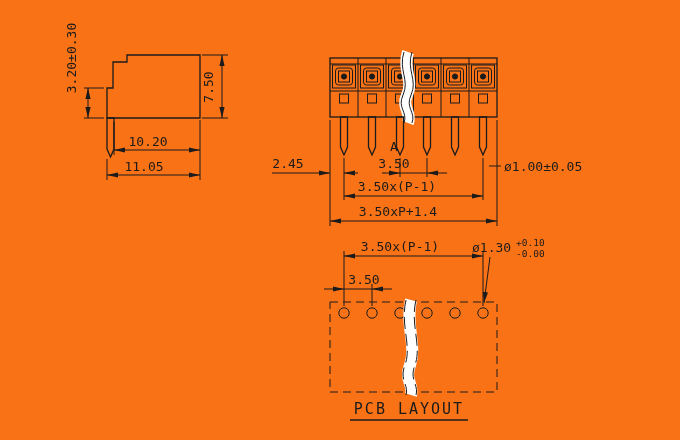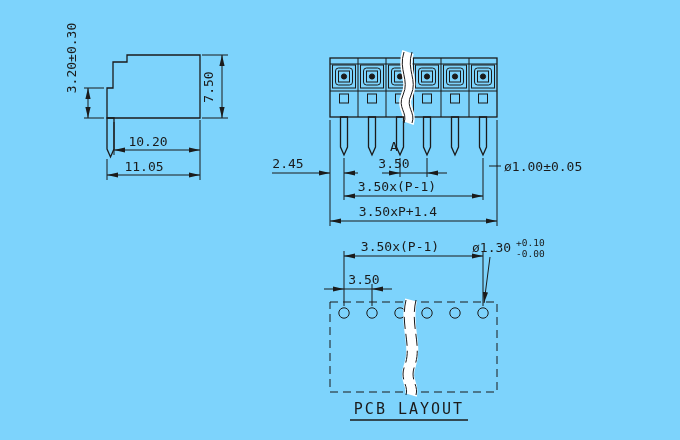--- a/index.html
+++ b/index.html
@@ -1,16 +1,16 @@
 <!DOCTYPE html>
 <html><head>
 <meta charset="utf-8">
 <style>
   html,body{margin:0;padding:0;background:#fcfcfc;}
-  .stage{width:680px;height:440px;background:#7dd3fc;overflow:hidden;}
+  .stage{width:680px;height:440px;background:#f97316;overflow:hidden;}
   svg text{font-family:"DejaVu Sans Mono","Liberation Mono",monospace;font-size:13px;fill:#1b1b1b;}
   svg .mid{text-anchor:middle;}
   svg .sm{font-size:9.5px;}
   svg .cap{font-size:15px;letter-spacing:2px;}
   svg .ln{stroke:#1b1b1b;stroke-width:1.3;fill:none;}
   svg .tn{stroke:#1b1b1b;stroke-width:1;fill:none;}
   svg .dim{stroke:#1b1b1b;stroke-width:1;fill:none;}
   svg .wh{stroke:#fff;stroke-width:12;fill:none;}
   svg .dash{stroke-dasharray:8 5;}
   svg .brk{stroke-dasharray:12 5;}

